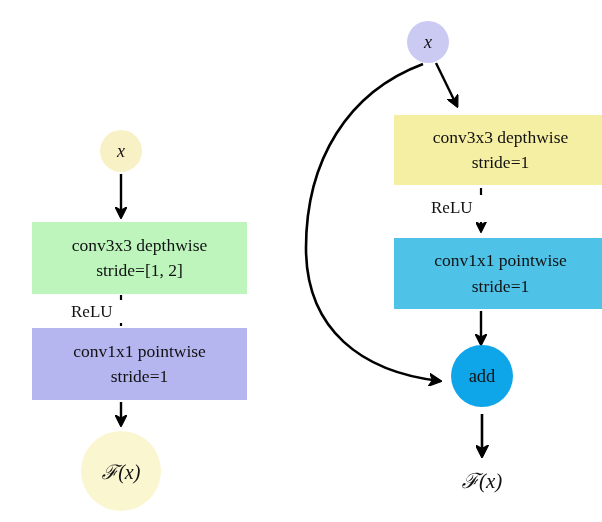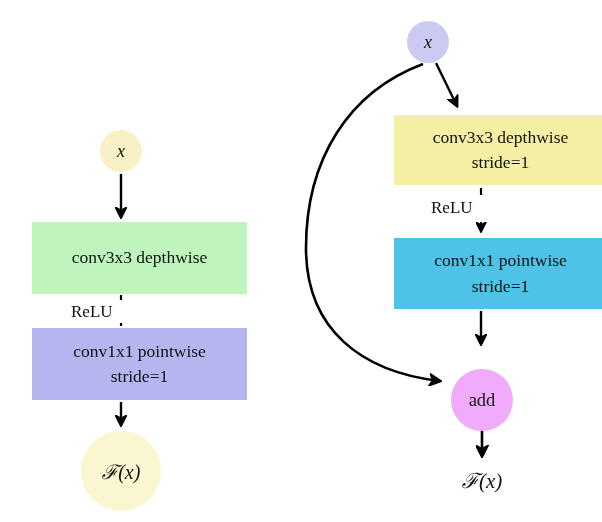--- a/index.html
+++ b/index.html
@@ -61,20 +61,21 @@
     <line x1="482" y1="414" x2="482" y2="456" stroke-width="2.6" marker-end="url(#ah)" style="stroke: rgb(0, 0, 0);"></line>
     <path d="M 423 64 C 348 92, 306 160, 306 248 C 306 330, 362 372, 440 381" stroke-width="2.6" marker-end="url(#ah)" style="stroke: rgb(0, 0, 0);"></path>
   </svg>
 
   <div class="node-circle" style="left: 100px; top: 130px; width: 42px; height: 42px; background-color: rgb(249, 241, 198);">
     <span class="math">x</span>
   </div>
 
   <div class="conv-box" style="left: 13px; top: 222px; width: 215px; height: 72px; background-color: rgb(189, 245, 189);">
     <span>conv3x3 depthwise</span>
+    <span>stride=[1, 2]</span>
   </div>
 
   <div class="relu-label" style="left:71px;top:302px;">ReLU</div>
 
   <div class="conv-box" style="left: 13px; top: 328px; width: 215px; height: 72px; background-color: rgb(181, 181, 239);">
     <span>conv1x1 pointwise</span>
     <span>stride=1</span>
   </div>
 
   <div class="node-circle" style="left: 81px; top: 431px; width: 80px; height: 80px; background-color: rgb(250, 246, 208);">
@@ -90,19 +91,19 @@
     <span>stride=1</span>
   </div>
 
   <div class="relu-label" style="left:431px;top:198px;">ReLU</div>
 
   <div class="conv-box" style="left: 375px; top: 238px; width: 213px; height: 71px; background-color: rgb(79, 194, 231);">
     <span>conv1x1 pointwise</span>
     <span>stride=1</span>
   </div>
 
-  <div class="node-circle" style="left: 451px; top: 369px; width: 62px; height: 62px; background-color: #f0abfc;">
+  <div class="node-circle" style="left: 451px; top: 345px; width: 62px; height: 62px; background-color: #0ea5e9;">
     <span class="add-label">add</span>
   </div>
 
   <div class="f-label" style="left:422px;top:466px;">ℱ(x)</div>
 
 </div>
 
 </body></html>

